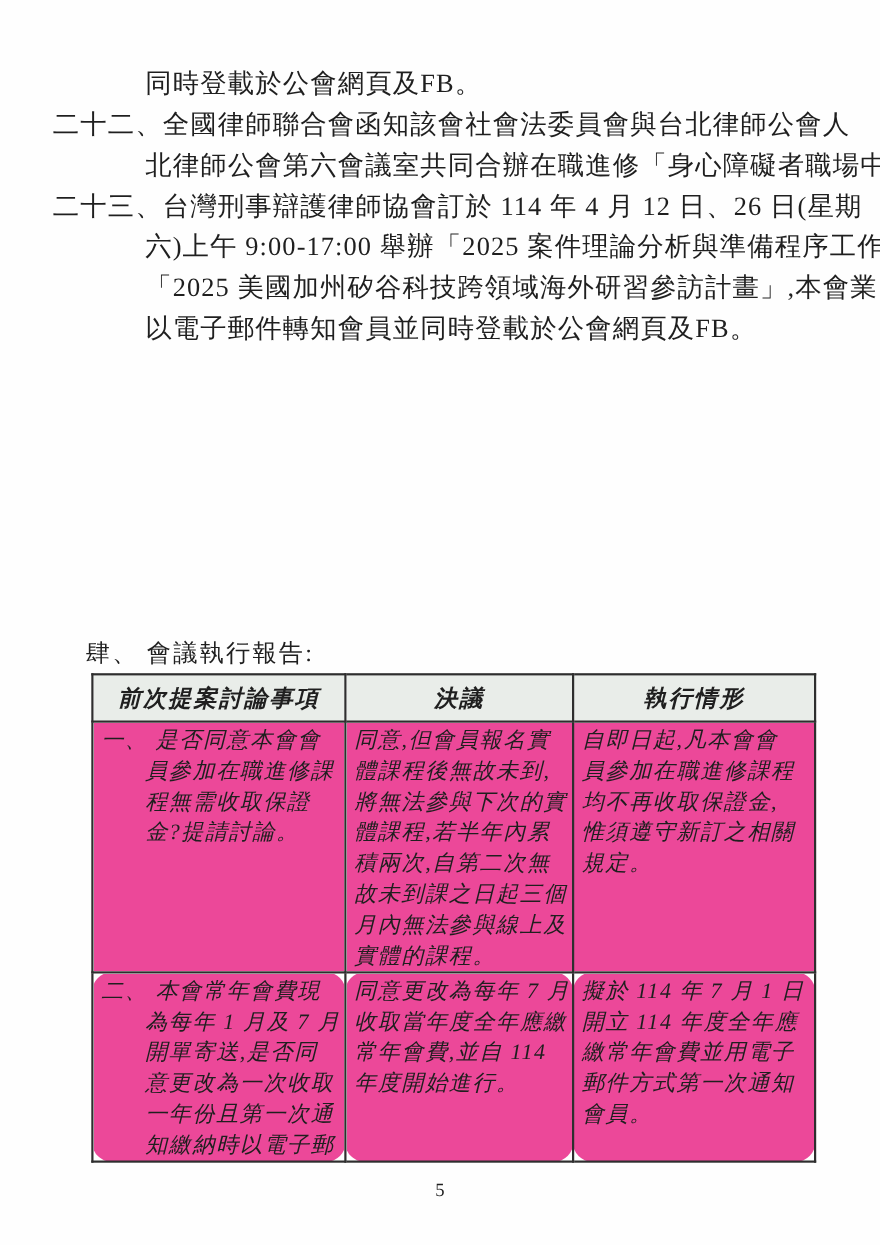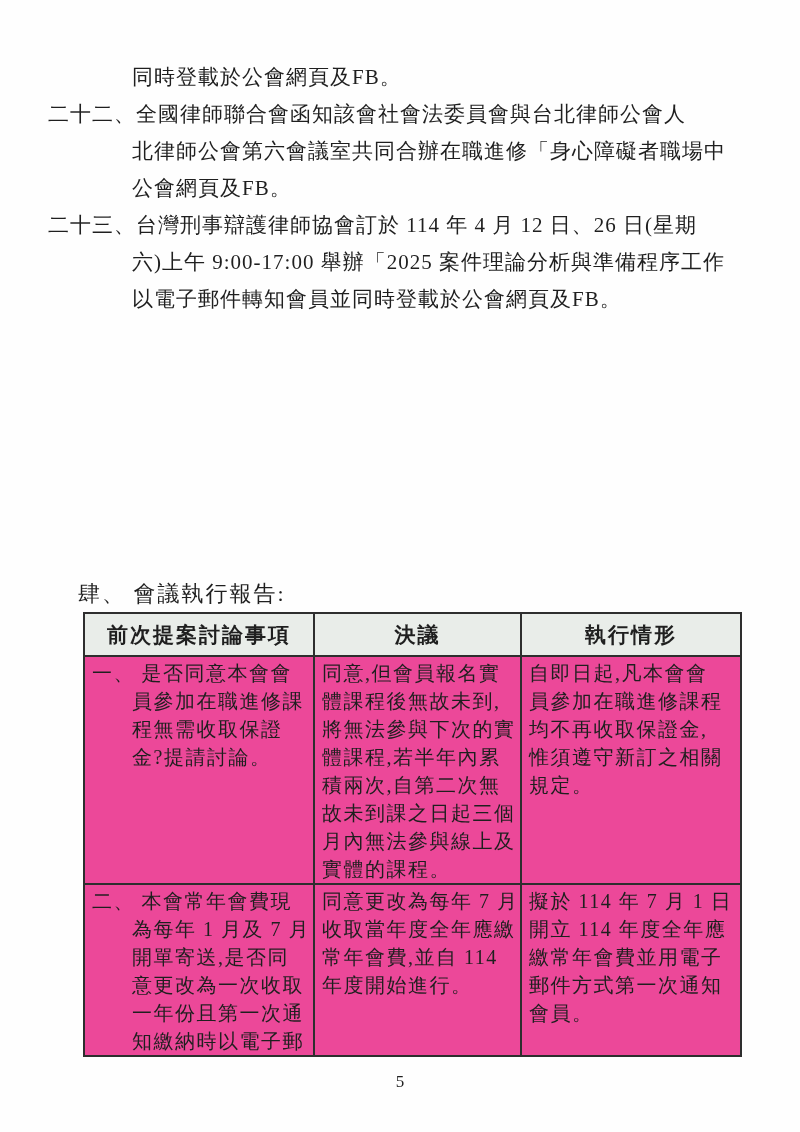--- a/index.html
+++ b/index.html
@@ -17,21 +17,21 @@
     background:var(--paper);
     color:var(--ink);
     font-family:"Liberation Serif","DejaVu Serif",serif;
     overflow:hidden;
   }
   
   .doc-body{
     position:absolute; top:59px; left:0; width:800px;
   }
   .bline{
-    font-size:21px; line-height:37px; letter-spacing:1px;
+    font-size:24px; line-height:37px; letter-spacing:1px;
     white-space:nowrap;
   }
   .bline.item{ padding-left:48px; }
   .bline.cont{ padding-left:132px; }
   
   .section-heading{
     position:absolute; top:561px; left:78px;
     font-size:22px; letter-spacing:2px; white-space:nowrap;margin-top:18px;
   }
   
@@ -41,34 +41,35 @@
     border-collapse:collapse;
     table-layout:fixed;
   }
   table.report col.c0{width:230px;}
   table.report col.c1{width:207px;}
   table.report col.c2{width:220px;}
   table.report th, table.report td{
     border:2px solid var(--border);
     vertical-align:top;
     overflow:hidden;
+    font-style:italic;
   }
   table.report th{
     background:var(--header-bg);
     height:41px;
     font-size:21px; font-weight:bold; letter-spacing:2px;
     text-align:center; vertical-align:middle;
     padding:0;
   }
   table.report td{
     padding:2px 4px 0 7px;
     background:#ec4899;
   }
   tr.r0 td{height:222px;}
-  tr.r1 td{height:164px;}
+  tr.r1 td{height:164px;border-radius:17px;}
   .cline{
     font-size:20px; line-height:28px; letter-spacing:1.5px;
     white-space:nowrap;
   }
   .cline.ind{ padding-left:40px; }
   
   .page-number{
     position:absolute; top:1072px; left:0; width:800px;
     text-align:center;
     font-size:17px;
@@ -77,23 +78,23 @@
 </head>
 <body>
 
 <div class="page">
 
   <div class="doc-body">
 
   <div class="bline cont">同時登載於公會網頁及FB。</div>
       <div class="bline item">二十二、全國律師聯合會函知該會社會法委員會與台北律師公會人</div>
       <div class="bline cont">北律師公會第六會議室共同合辦在職進修「身心障礙者職場中</div>
-      <div class="bline cont">公會網頁及FB。</div>
       <div class="bline item">二十三、台灣刑事辯護律師協會訂於 114 年 4 月 12 日、26 日(星期</div>
       <div class="bline cont">六)上午 9:00-17:00 舉辦「2025 案件理論分析與準備程序工作</div>
+      <div class="bline cont">「2025 美國加州矽谷科技跨領域海外研習參訪計畫」,本會業</div>
       <div class="bline cont">以電子郵件轉知會員並同時登載於公會網頁及FB。</div>
     </div>
 
   <div class="section-heading">肆、 會議執行報告:</div>
 
   <table class="report">
     <colgroup>
       <col class="c0">
         <col class="c1">
         <col class="c2">

